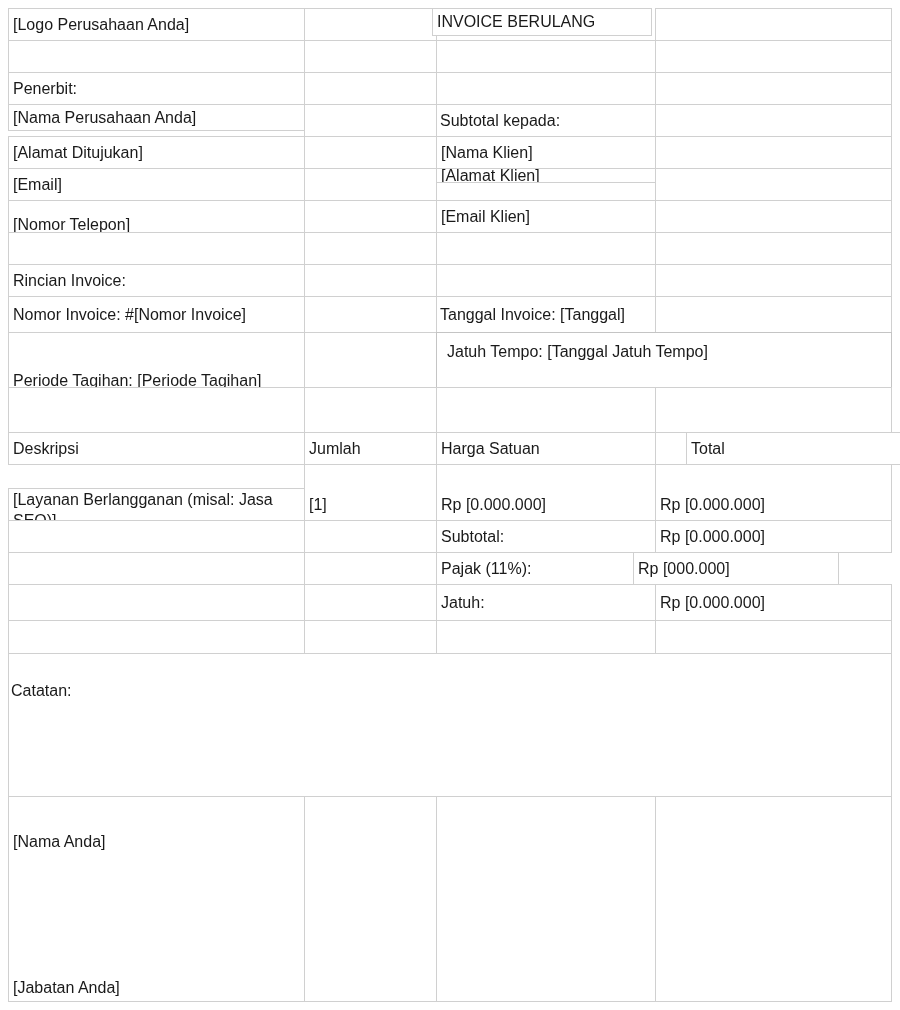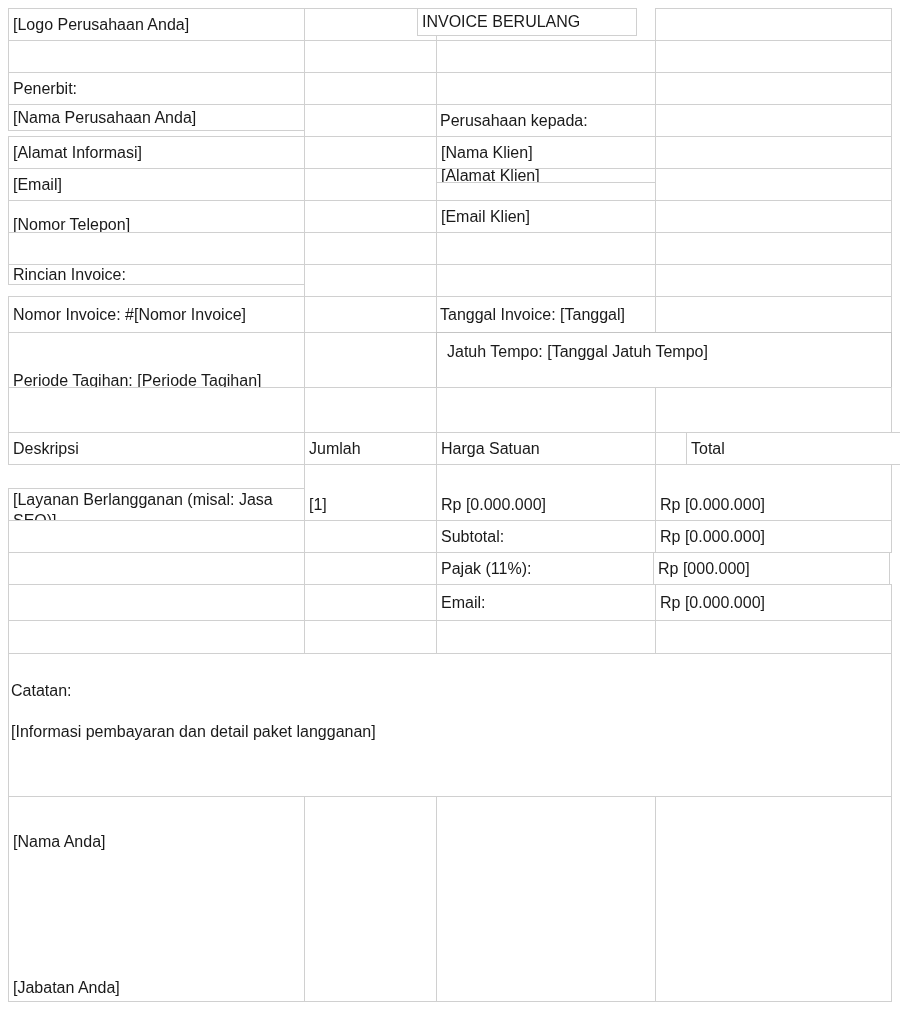--- a/index.html
+++ b/index.html
@@ -17,21 +17,21 @@
 </style>
 </head>
 <body>
 
 <div class="sheet">
 
   <div class="cell" style="left:0;top:0;width:297px;height:33px">
       <span>[Logo Perusahaan Anda]</span>
     </div>
   <div class="cell" style="left:296px;top:0;width:133px;height:33px"></div>
-  <div class="cell" style="left:409px;top:0;width:220px;height:28px">
+  <div class="cell" style="left:424px;top:0;width:220px;height:28px">
       <span>INVOICE BERULANG</span>
     </div>
   <div class="cell" style="left:647px;top:0;width:237px;height:33px"></div>
 
   <div class="cell" style="left:0;top:32px;width:297px;height:33px"></div>
   <div class="cell" style="left:296px;top:32px;width:133px;height:33px"></div>
   <div class="cell" style="left:428px;top:32px;width:220px;height:33px"></div>
   <div class="cell" style="left:647px;top:32px;width:237px;height:33px"></div>
 
   <div class="cell" style="left:0;top:64px;width:297px;height:33px">
@@ -39,26 +39,26 @@
     </div>
   <div class="cell" style="left:296px;top:64px;width:133px;height:33px"></div>
   <div class="cell" style="left:428px;top:64px;width:220px;height:33px"></div>
   <div class="cell" style="left:647px;top:64px;width:237px;height:33px"></div>
 
   <div class="cell" style="left:0;top:96px;width:297px;height:27px">
       <span>[Nama Perusahaan Anda]</span>
     </div>
   <div class="cell" style="left:296px;top:96px;width:133px;height:33px"></div>
   <div class="cell" style="left:428px;top:96px;width:220px;height:33px;padding-left:3px">
-      <span>Perusahaan kepada:</span>
+      <span>Subtotal kepada:</span>
     </div>
   <div class="cell" style="left:647px;top:96px;width:237px;height:33px"></div>
 
   <div class="cell" style="left:0;top:128px;width:297px;height:33px">
-      <span>[Alamat Informasi]</span>
+      <span>[Alamat Ditujukan]</span>
     </div>
   <div class="cell" style="left:296px;top:128px;width:133px;height:33px"></div>
   <div class="cell" style="left:428px;top:128px;width:220px;height:33px">
       <span>[Nama Klien]</span>
     </div>
   <div class="cell" style="left:647px;top:128px;width:237px;height:33px"></div>
 
   <div class="cell" style="left:0;top:160px;width:297px;height:33px">
       <span>[Email]</span>
     </div>
@@ -75,21 +75,21 @@
   <div class="cell" style="left:428px;top:192px;width:220px;height:33px">
       <span>[Email Klien]</span>
     </div>
   <div class="cell" style="left:647px;top:192px;width:237px;height:33px"></div>
 
   <div class="cell" style="left:0;top:224px;width:297px;height:33px"></div>
   <div class="cell" style="left:296px;top:224px;width:133px;height:33px"></div>
   <div class="cell" style="left:428px;top:224px;width:220px;height:33px"></div>
   <div class="cell" style="left:647px;top:224px;width:237px;height:33px"></div>
 
-  <div class="cell" style="left:0;top:256px;width:297px;height:21px">
+  <div class="cell" style="left:0;top:256px;width:297px;height:33px">
       <span>Rincian Invoice:</span>
     </div>
   <div class="cell" style="left:296px;top:256px;width:133px;height:33px"></div>
   <div class="cell" style="left:428px;top:256px;width:220px;height:33px"></div>
   <div class="cell" style="left:647px;top:256px;width:237px;height:33px"></div>
 
   <div class="cell" style="left:0;top:288px;width:297px;height:37px">
       <span>Nomor Invoice: #[Nomor Invoice]</span>
     </div>
   <div class="cell" style="left:296px;top:288px;width:133px;height:37px"></div>
@@ -144,41 +144,40 @@
     </div>
   <div class="cell" style="left:647px;top:512px;width:237px;height:33px">
       <span>Rp [0.000.000]</span>
     </div>
 
   <div class="cell" style="left:0;top:544px;width:297px;height:33px"></div>
   <div class="cell" style="left:296px;top:544px;width:133px;height:33px"></div>
   <div class="cell" style="left:428px;top:544px;width:220px;height:33px">
       <span>Pajak (11%):</span>
     </div>
-  <div class="cell" style="left:645px;top:544px;width:237px;height:33px">
+  <div class="cell" style="left:625px;top:544px;width:206px;height:33px">
       <span>Rp [000.000]</span>
     </div>
 
   <div class="cell" style="left:0;top:576px;width:297px;height:37px"></div>
   <div class="cell" style="left:296px;top:576px;width:133px;height:37px"></div>
   <div class="cell" style="left:428px;top:576px;width:220px;height:37px">
-      <span>Email:</span>
+      <span>Jatuh:</span>
     </div>
   <div class="cell" style="left:647px;top:576px;width:237px;height:37px">
       <span>Rp [0.000.000]</span>
     </div>
 
   <div class="cell" style="left:0;top:612px;width:297px;height:34px"></div>
   <div class="cell" style="left:296px;top:612px;width:133px;height:34px"></div>
   <div class="cell" style="left:428px;top:612px;width:220px;height:34px"></div>
   <div class="cell" style="left:647px;top:612px;width:237px;height:34px"></div>
 
   <div class="cell notes" style="left:0;top:645px;width:884px;height:144px">
     <span class="bold" style="margin-top:28px">Catatan:</span>
-    <span style="margin-top:23px">[Informasi pembayaran dan detail paket langganan]</span>
   </div>
 
   <div class="cell sig" style="left:0;top:788px;width:297px;height:206px">
     <span>[Nama Anda]</span>
     <span>[Jabatan Anda]</span>
   </div>
   <div class="cell" style="left:296px;top:788px;width:133px;height:206px"></div>
   <div class="cell" style="left:428px;top:788px;width:220px;height:206px"></div>
   <div class="cell" style="left:647px;top:788px;width:237px;height:206px"></div>
 </div>

